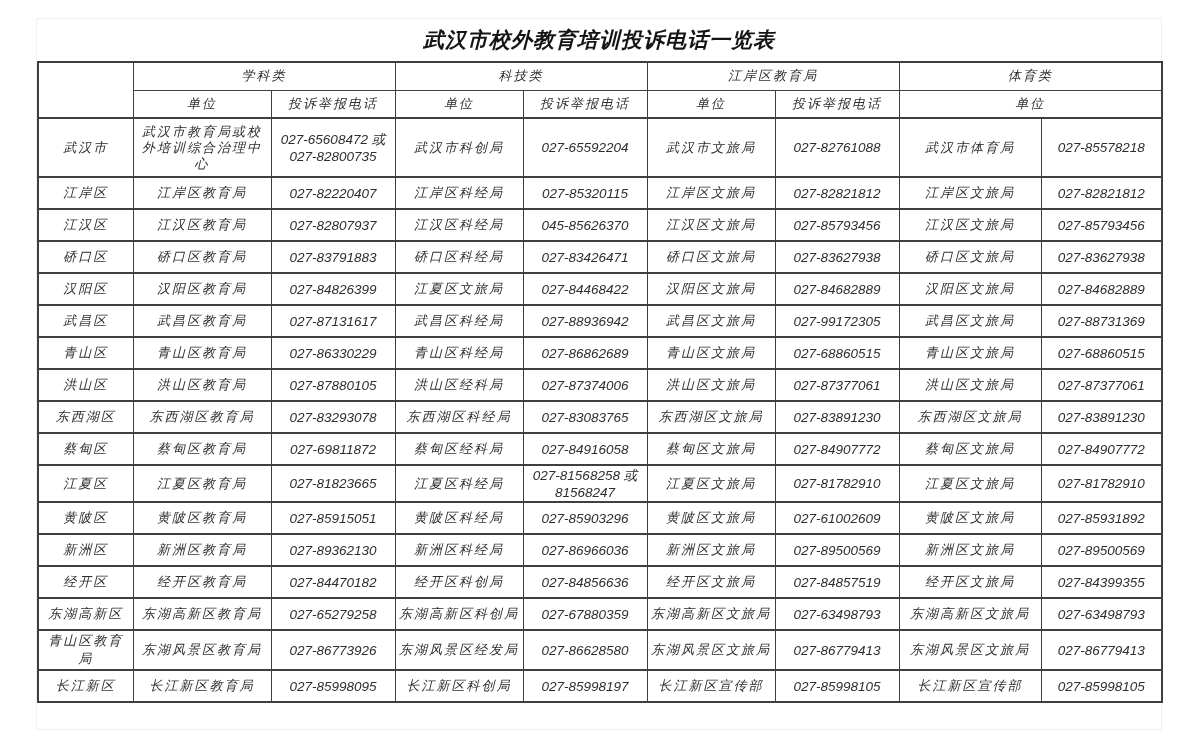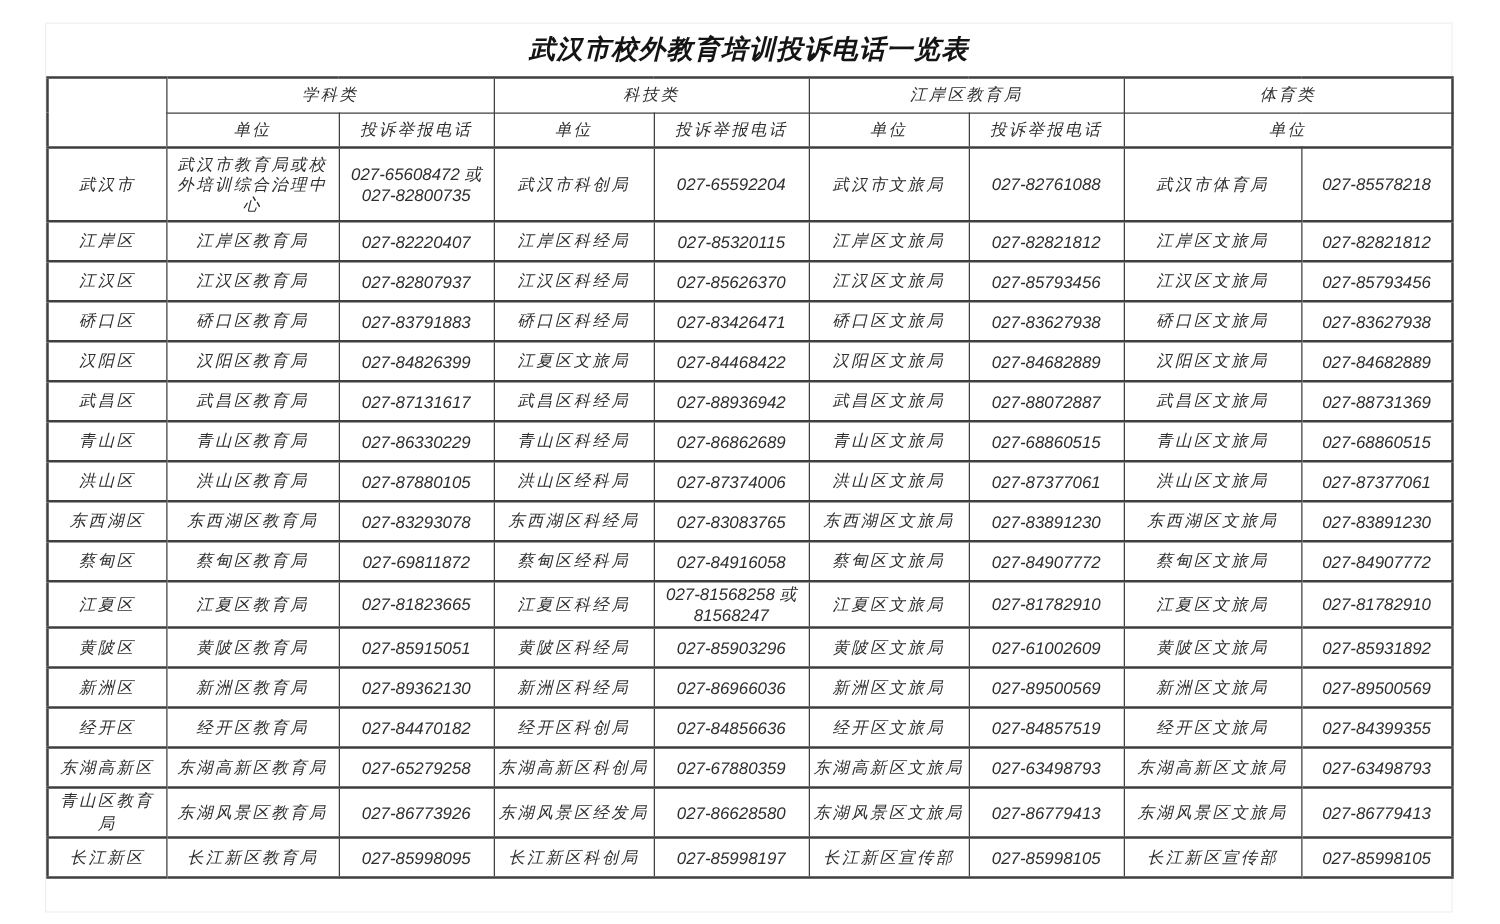--- a/index.html
+++ b/index.html
@@ -133,21 +133,21 @@
             <td class="unit">江岸区文旅局</td>
             <td class="phone">027-82821812</td>
             <td class="unit">江岸区文旅局</td>
             <td class="phone">027-82821812</td>
           </tr>
           <tr>
             <td class="region">江汉区</td>
             <td class="unit">江汉区教育局</td>
             <td class="phone">027-82807937</td>
             <td class="unit">江汉区科经局</td>
-            <td class="phone">027-85626370</td>
+            <td class="phone">045-85626370</td>
             <td class="unit">江汉区文旅局</td>
             <td class="phone">027-85793456</td>
             <td class="unit">江汉区文旅局</td>
             <td class="phone">027-85793456</td>
           </tr>
           <tr>
             <td class="region">硚口区</td>
             <td class="unit">硚口区教育局</td>
             <td class="phone">027-83791883</td>
             <td class="unit">硚口区科经局</td>
@@ -168,21 +168,21 @@
             <td class="unit">汉阳区文旅局</td>
             <td class="phone">027-84682889</td>
           </tr>
           <tr>
             <td class="region">武昌区</td>
             <td class="unit">武昌区教育局</td>
             <td class="phone">027-87131617</td>
             <td class="unit">武昌区科经局</td>
             <td class="phone">027-88936942</td>
             <td class="unit">武昌区文旅局</td>
-            <td class="phone">027-88072887</td>
+            <td class="phone">027-99172305</td>
             <td class="unit">武昌区文旅局</td>
             <td class="phone">027-88731369</td>
           </tr>
           <tr>
             <td class="region">青山区</td>
             <td class="unit">青山区教育局</td>
             <td class="phone">027-86330229</td>
             <td class="unit">青山区科经局</td>
             <td class="phone">027-86862689</td>
             <td class="unit">青山区文旅局</td>

